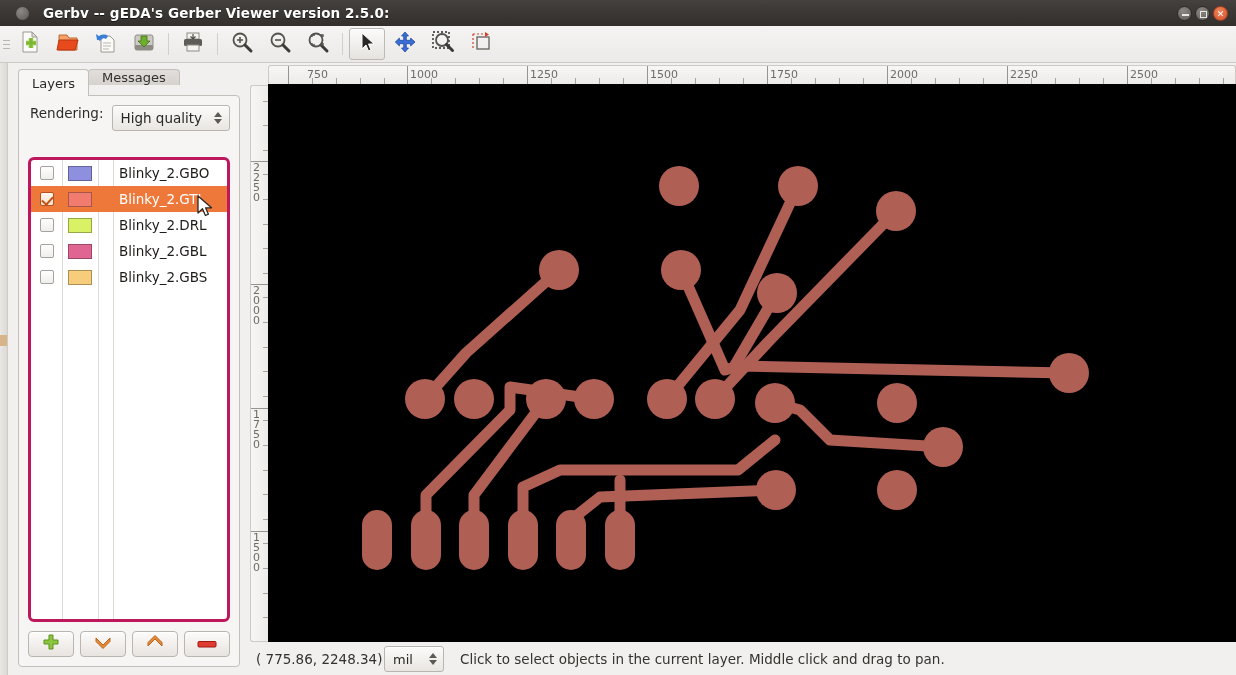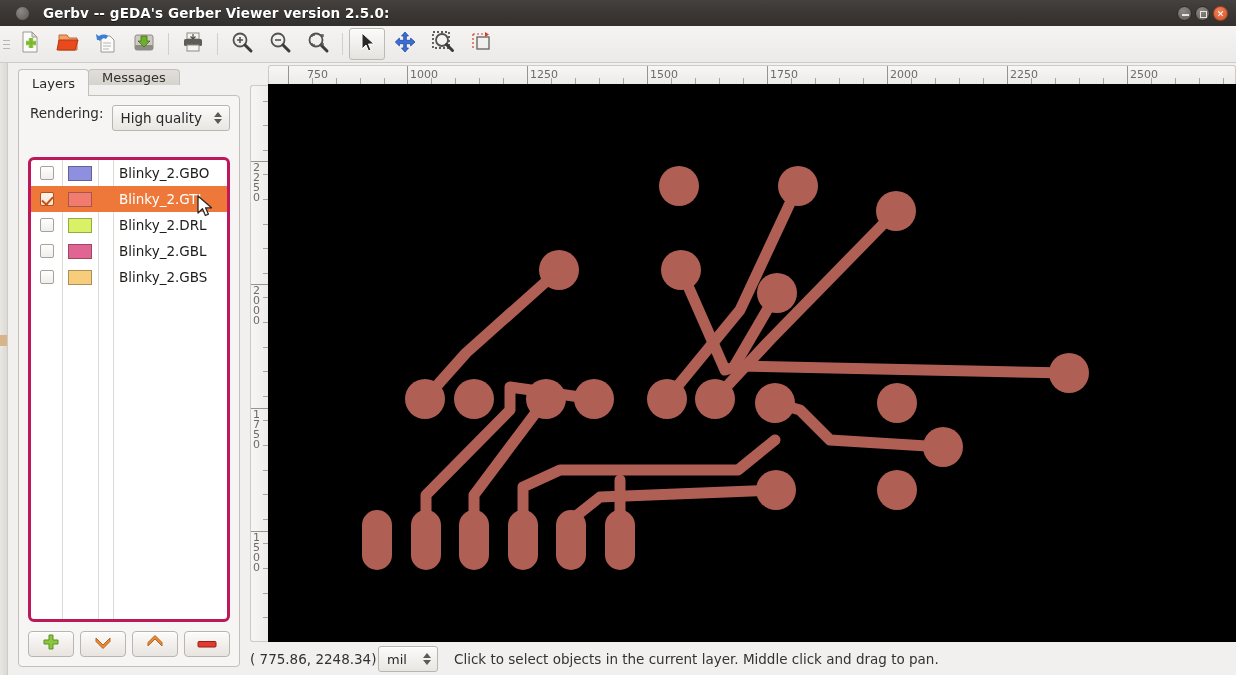--- a/index.html
+++ b/index.html
@@ -245,21 +245,21 @@
   }
 
   
   .statusbar {
     position: absolute; left: 0; right: 0; bottom: 0; height: 32px;
     display: flex; align-items: center;
     background: #f2f0ee;
   }
   .coords {
     font-size: 13.5px; color: #333130;
-    min-width: 128px;
+    margin-left: 6px; min-width: 128px;
   }
   .unitcombo {
     width: 60px; height: 26px;
     border: 1px solid #b9b5b0; border-radius: 3px;
     background: linear-gradient(to bottom, #fcfbfa, #e9e6e2);
     display: flex; align-items: center; padding: 0 3px 0 8px;
     box-shadow: inset 0 1px 0 #fff;
   }
   .unitcombo .ctext { font-size: 13px; color: #2a2826; flex: 1; }
   .hint { font-size: 13.5px; color: #35332f; margin-left: 16px; }

